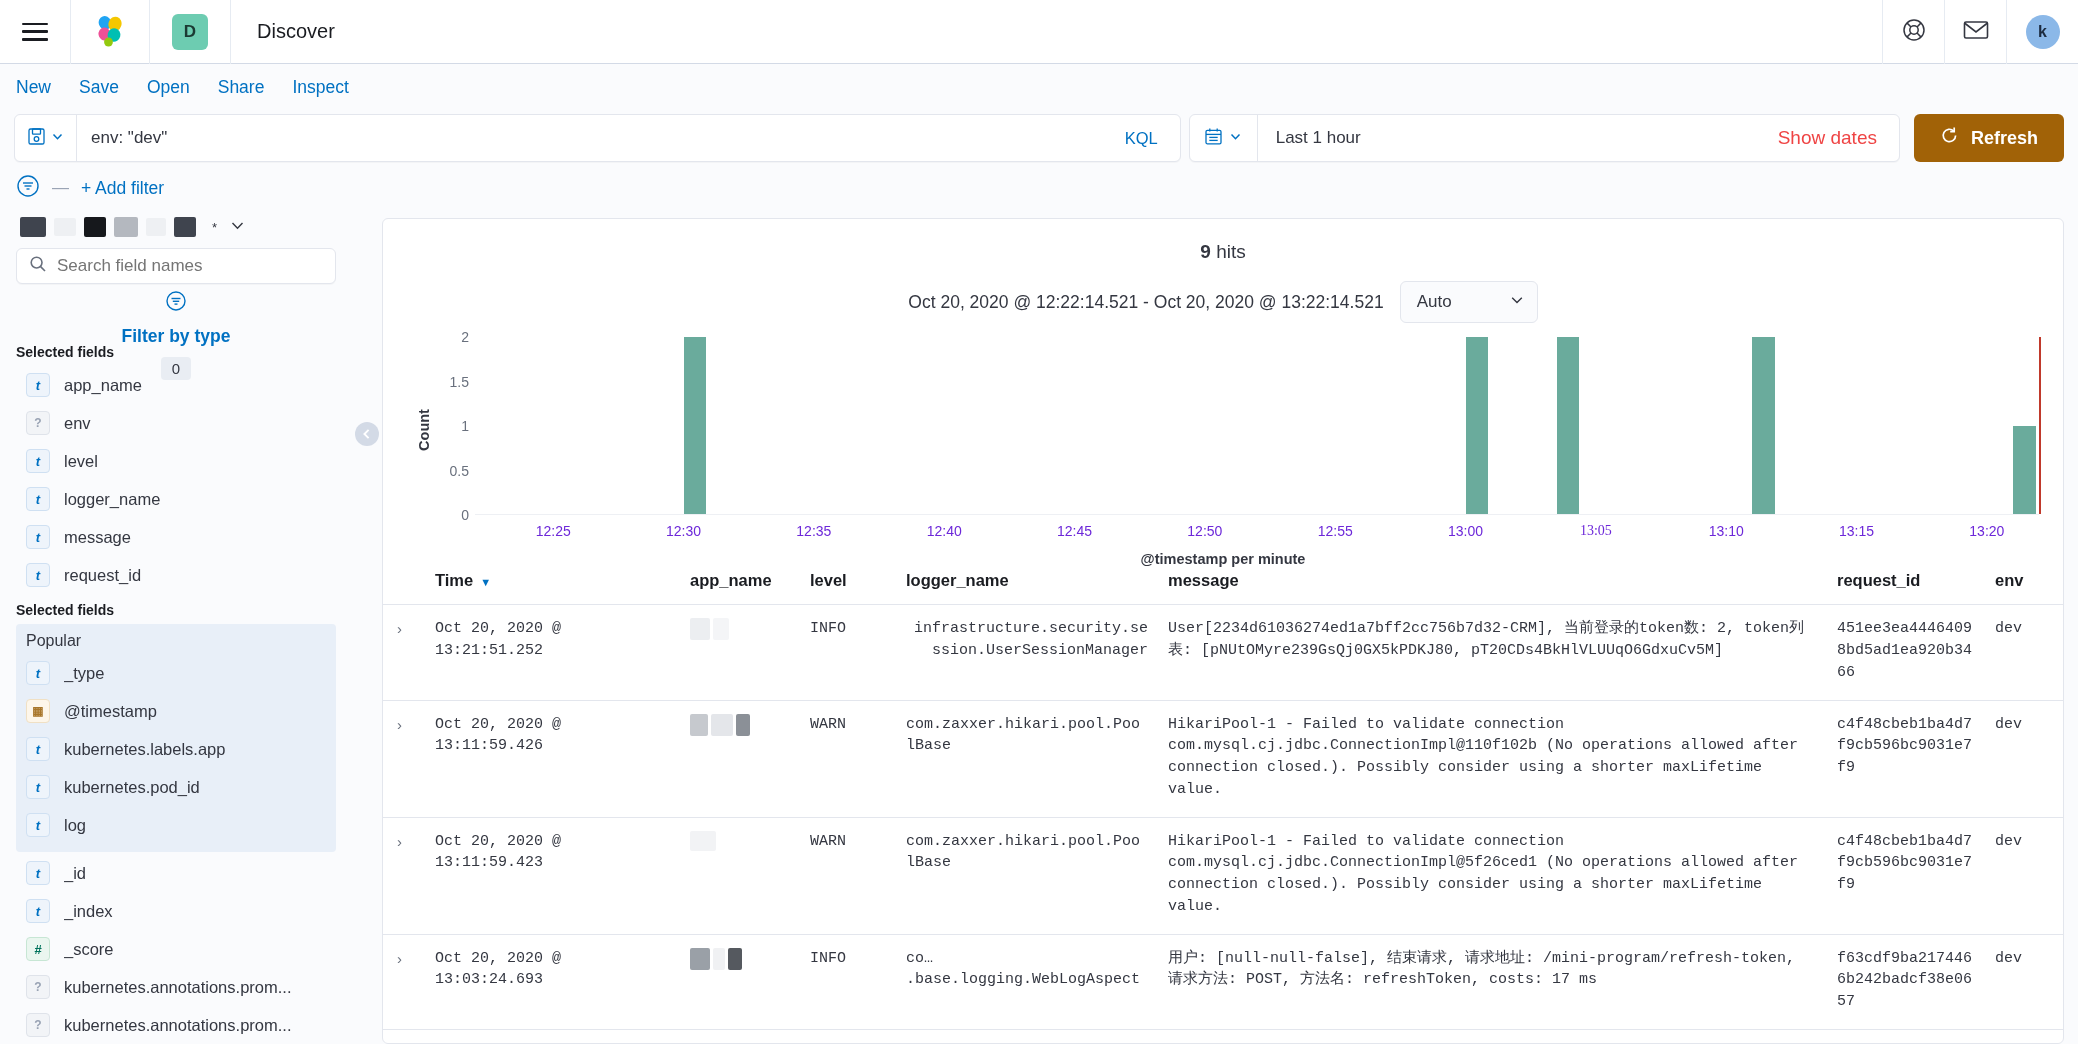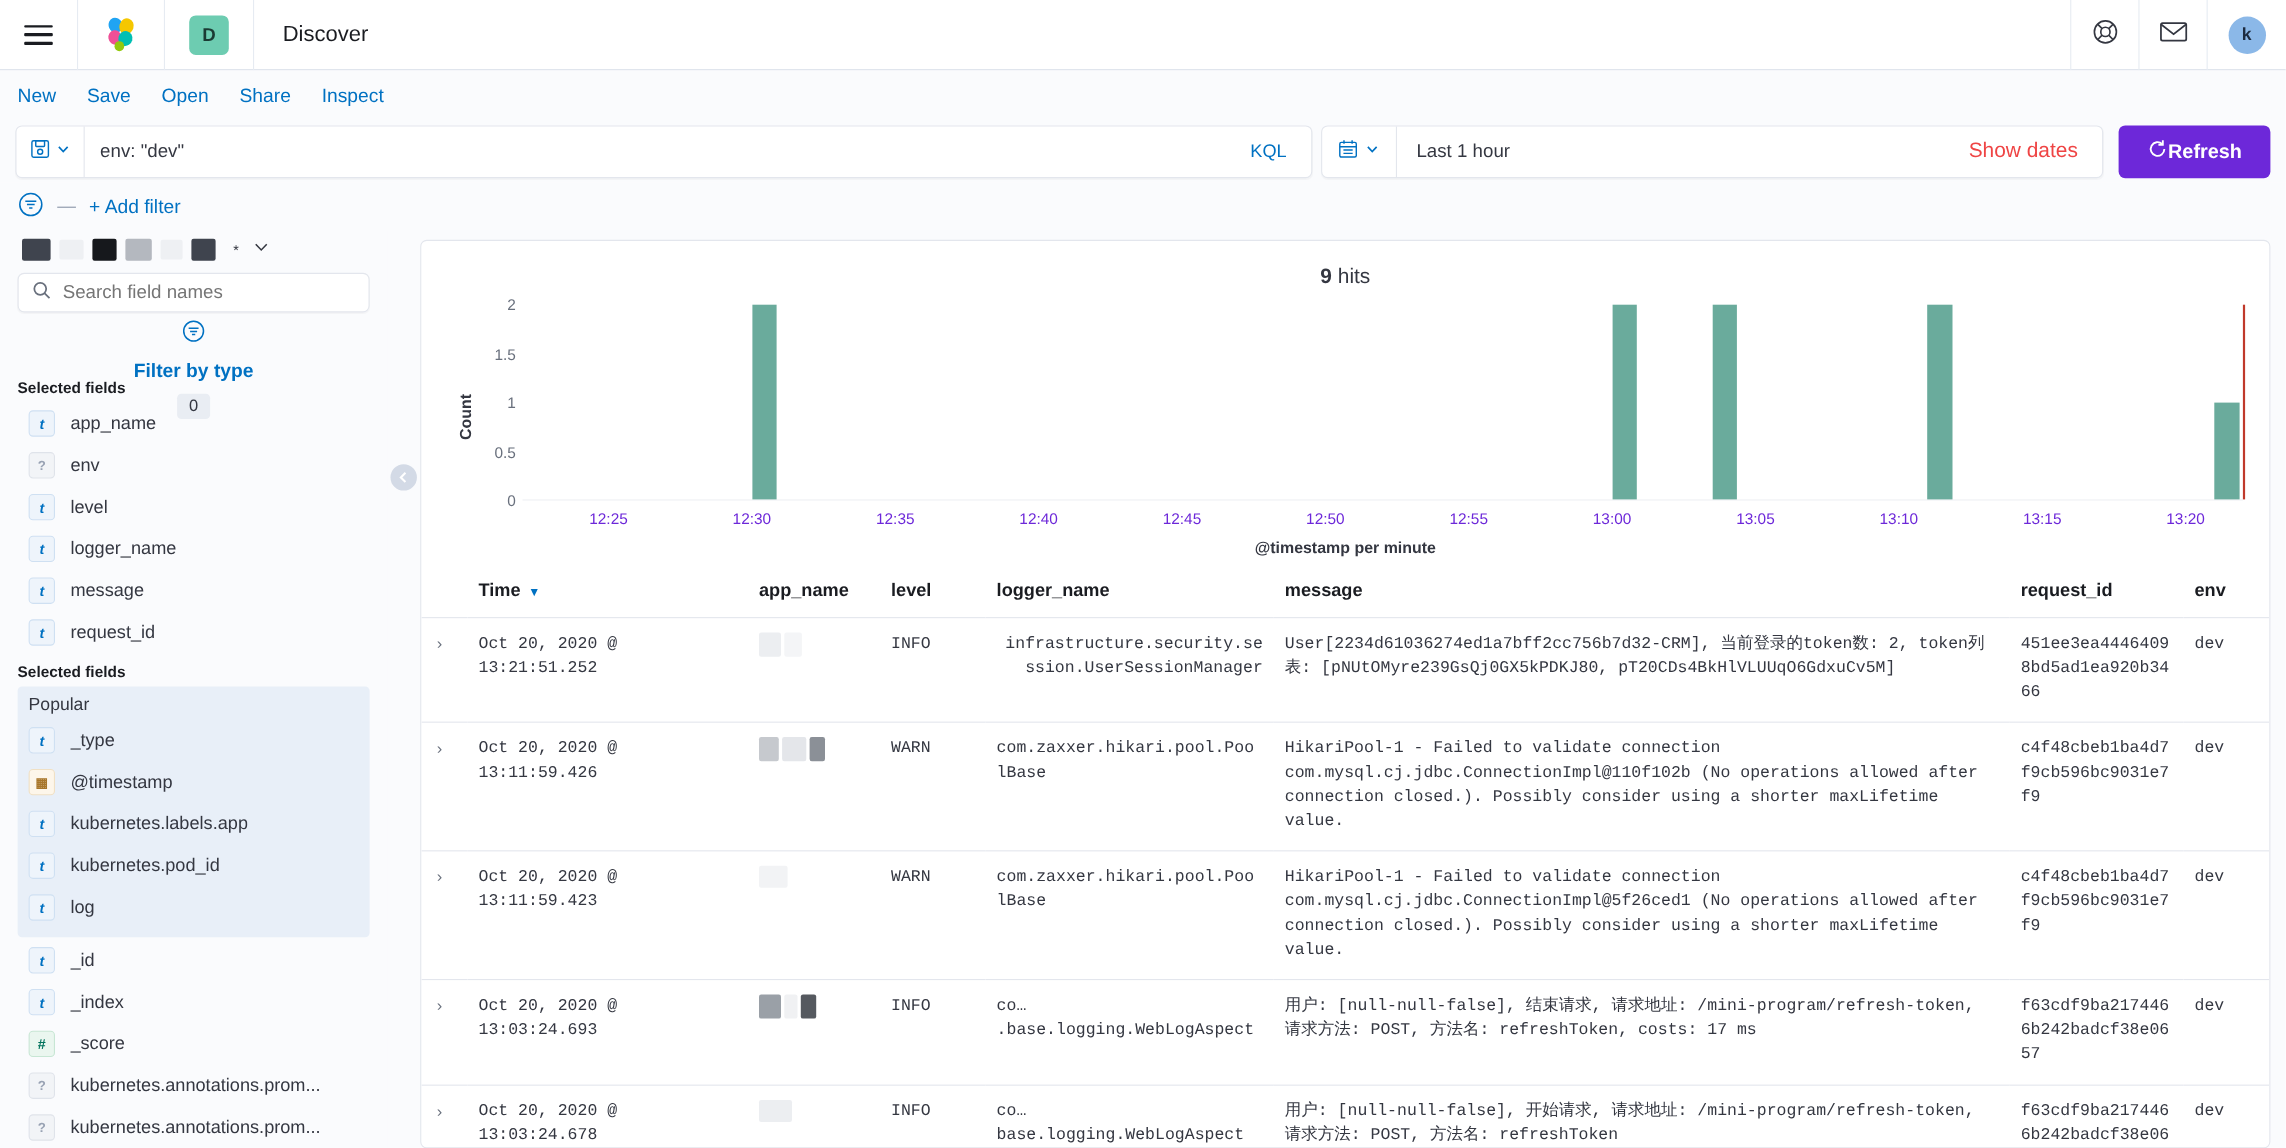--- a/index.html
+++ b/index.html
@@ -84,24 +84,24 @@
     background: #fff; border: 1px solid #e3e6ed; border-radius: 6px;
     box-shadow: 0 1px 1px rgba(0,0,0,.03);
   }
   .dp-calendar {
     width: 68px; height: 46px; display: flex; align-items: center; justify-content: center; gap: 6px;
     border-right: 1px solid #e3e6ed; cursor: pointer;
   }
   .dp-range { font-size: 17px; padding: 0 16px 0 18px; width: 520px; color: #343741; cursor: pointer; }
   .dp-showdates { color: #ef4444; font-size: 19px; padding: 0 22px 0 0; cursor: pointer; }
   .refresh-btn {
-    height: 48px; background: #6d28d9; color: #fff;
+    height: 48px; background: #a16207; color: #fff;
     border: none; border-radius: 6px;
     font-size: 18px; font-weight: 600;
-    padding: 0 26px; display: flex; align-items: center; 
+    padding: 0 26px; display: flex; align-items: center; gap: 12px;
     cursor: pointer; font-family: "Liberation Sans", sans-serif;
     margin-left: 6px;
   }
 
   
   .filter-bar {
     flex: 0 0 44px; height: 44px; display: flex; align-items: center; gap: 12px;
     padding: 0 16px; background: #fafbfd;
   }
   .filter-dash { color: #98a2b3; font-size: 17px; }
@@ -489,20 +489,31 @@
           </svg>
         </span>
       </div>
 
       <div class="main-panel">
         <div class="hits-line">
           <b>9</b>
           <span>hits</span>
         </div>
 
+        <div class="chart-subline">
+          <span>Oct 20, 2020 @ 12:22:14.521 - Oct 20, 2020 @ 13:22:14.521</span>
+          <span class="interval-select">
+            <span>Auto</span>
+            <span>
+              <svg width="16" height="16" viewBox="0 0 16 16" fill="none" stroke="#343741" stroke-width="1.4">
+                <polyline points="3.2,5.8 8,10.6 12.8,5.8"></polyline>
+              </svg>
+            </span>
+          </span>
+        </div>
 
         <div class="chart-area">
           <div class="y-axis-title">Count</div>
           <div class="y-ticks">
             <span class="y-tick" style="top:0%">2</span>
             <span class="y-tick" style="top:25%">1.5</span>
             <span class="y-tick" style="top:50%">1</span>
             <span class="y-tick" style="top:75%">0.5</span>
             <span class="y-tick" style="top:100%">0</span>
           </div>
@@ -516,21 +527,21 @@
             </div>
           <div class="x-ticks" id="xticks">
               <span class="x-tick" style="left: 5%;">12:25</span>
               <span class="x-tick" style="left: 13.3333%;">12:30</span>
               <span class="x-tick" style="left: 21.6667%;">12:35</span>
               <span class="x-tick" style="left: 30%;">12:40</span>
               <span class="x-tick" style="left: 38.3333%;">12:45</span>
               <span class="x-tick" style="left: 46.6667%;">12:50</span>
               <span class="x-tick" style="left: 55%;">12:55</span>
               <span class="x-tick" style="left: 63.3333%;">13:00</span>
-              <span class="x-tick" style="left: 71.6667%;">13:05</span>
+              <span class="x-tick" style="left: 71.6667%; font-family: Liberation Serif, serif;">13:05</span>
               <span class="x-tick" style="left: 80%;">13:10</span>
               <span class="x-tick" style="left: 88.3333%;">13:15</span>
               <span class="x-tick" style="left: 96.6667%;">13:20</span>
             </div>
           <div class="x-axis-title">@timestamp per minute</div>
         </div>
 
         <div class="doc-table">
           <table>
             <thead>

